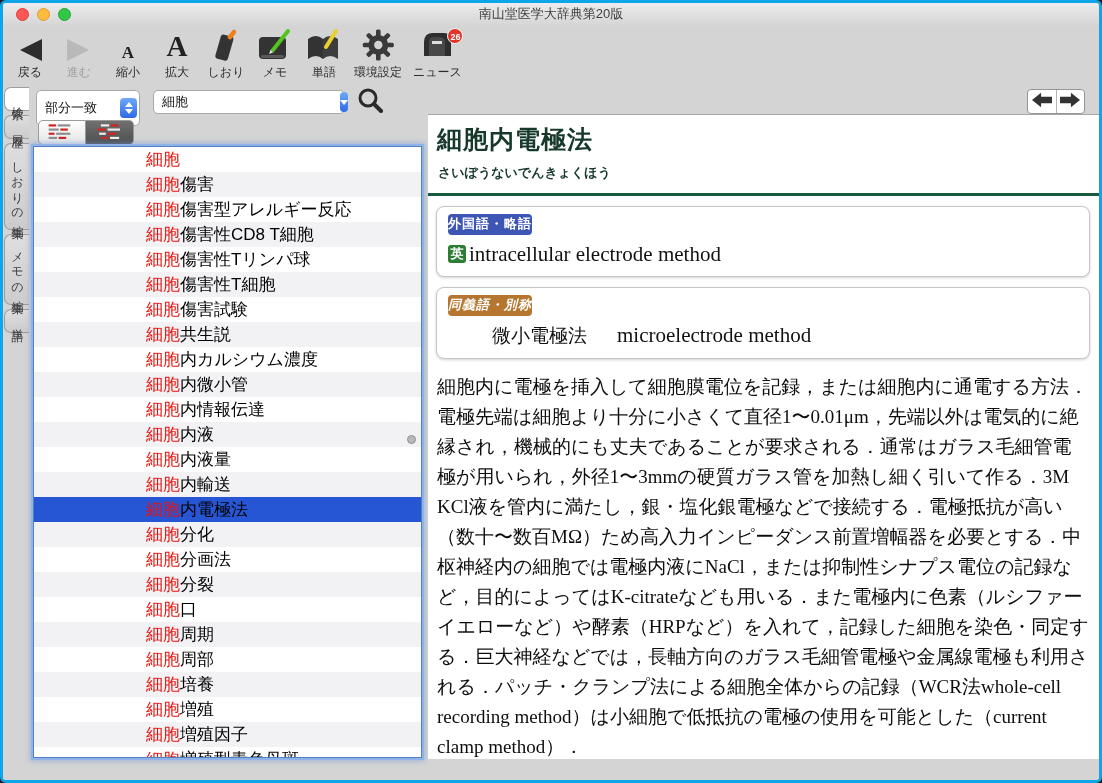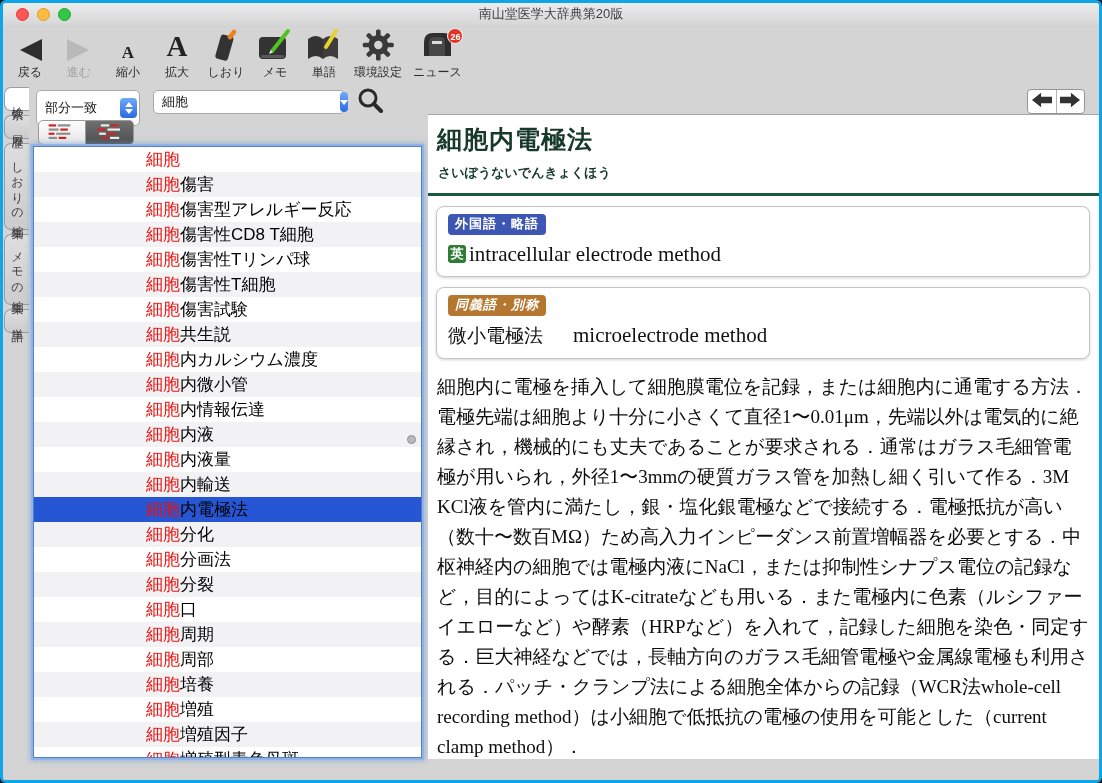--- a/index.html
+++ b/index.html
@@ -89,29 +89,29 @@
   .splitter-dot{position:absolute;left:404px;top:349px;width:9px;height:9px;border-radius:50%;
     background:#b9b9b9;border:1px solid #8f8f8f;}
   
   .content{position:absolute;left:425px;top:28px;right:0;bottom:21px;background:#fff;
     border-top:1px solid #a6a6a6;overflow:hidden;}
   .entry-title{margin:8px 0 0 9px;font-size:25px;font-weight:bold;color:#17392b;letter-spacing:1px;}
   .entry-reading{margin:8px 0 0 10px;font-size:13px;font-weight:bold;color:#17392b;}
   .entry-rule{margin-top:11px;height:3px;background:#175a3e;}
   .card{margin:10px 9px 0 8px;border:1px solid #c6c6c6;border-radius:8px;
     padding:7px 11px 9px;box-shadow:0 1px 3px rgba(0,0,0,.18);background:#fff;}
-  .badge{display:inline-block;padding:1px 7px 2px;border-radius:4px;color:#fff;
+  .badge{display:inline-block;padding:1px 0 2px;border-radius:4px;color:#fff;
     font-size:13px;font-weight:bold;letter-spacing:1px;}
   .badge-blue{background:#3d55b3;}
   .badge-orange{background:#b5762f;font-style:italic;}
   .card-line{margin-top:7px;font-family:"Liberation Serif",serif;font-size:21px;color:#111;}
   .lang-mark{display:inline-block;width:18px;height:18px;background:#2e7c35;color:#fff;
     font-family:"Liberation Sans",sans-serif;font-size:13px;font-weight:bold;text-align:center;
     line-height:18px;border-radius:3px;vertical-align:3px;margin-right:3px;}
-  .jp-syn{font-family:"Liberation Sans",sans-serif;font-size:19px;margin-right:30px;}
+  .jp-syn{font-family:"Liberation Sans",sans-serif;font-size:19px;margin-right:30px;margin-left:44px;}
   .entry-body{margin:13px 9px 0 9px;font-family:"Liberation Serif",serif;
     font-size:19px;line-height:30px;color:#0d0d0d;}
   
   .status{position:absolute;left:0;right:0;bottom:0;height:21px;background:#d2d2d2;
     border-top:1px solid #a8a8a8;display:flex;align-items:center;
     font-size:12px;color:#222;padding-left:8px;}
 </style>
 </head>
 <body>
 

